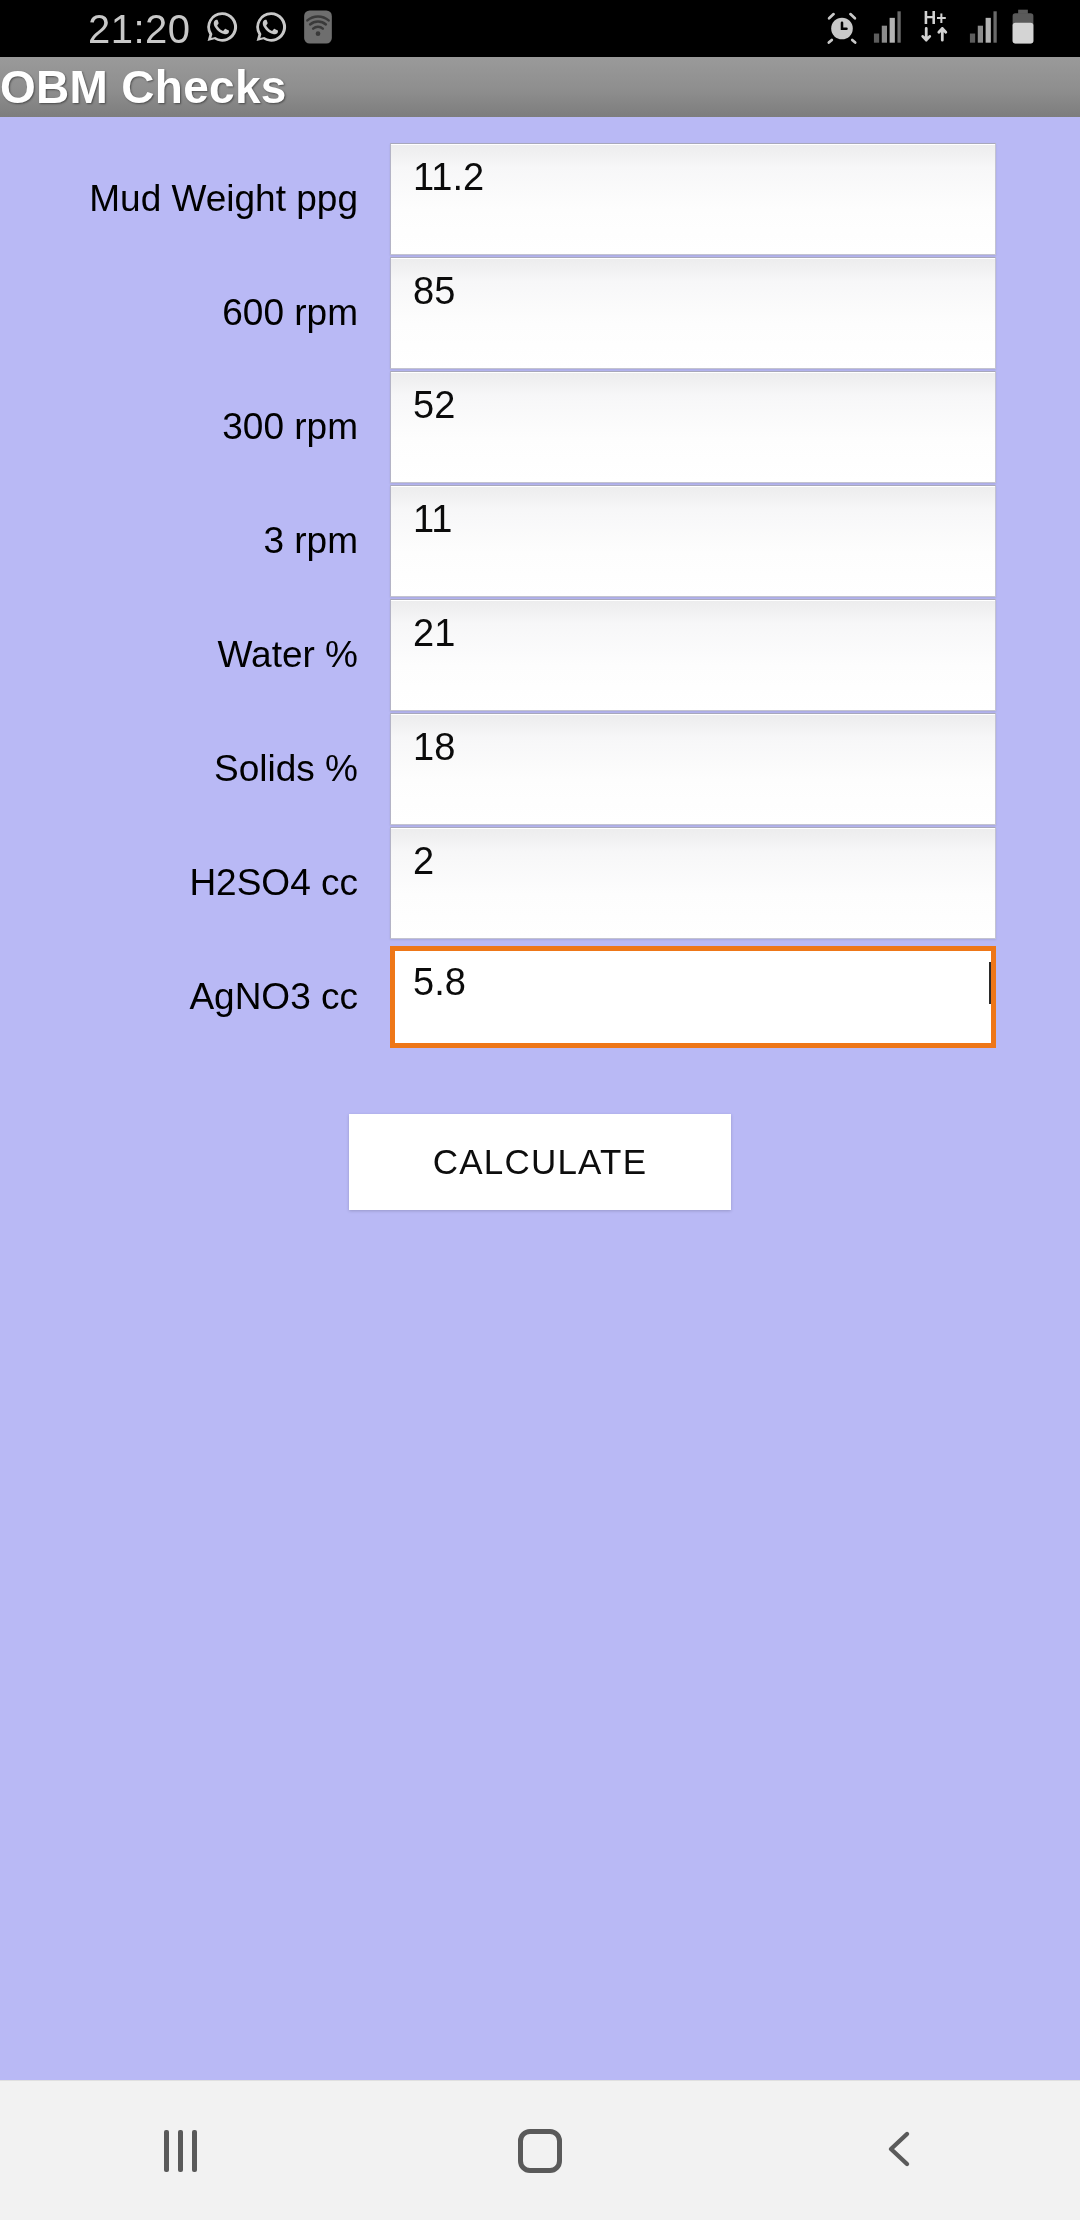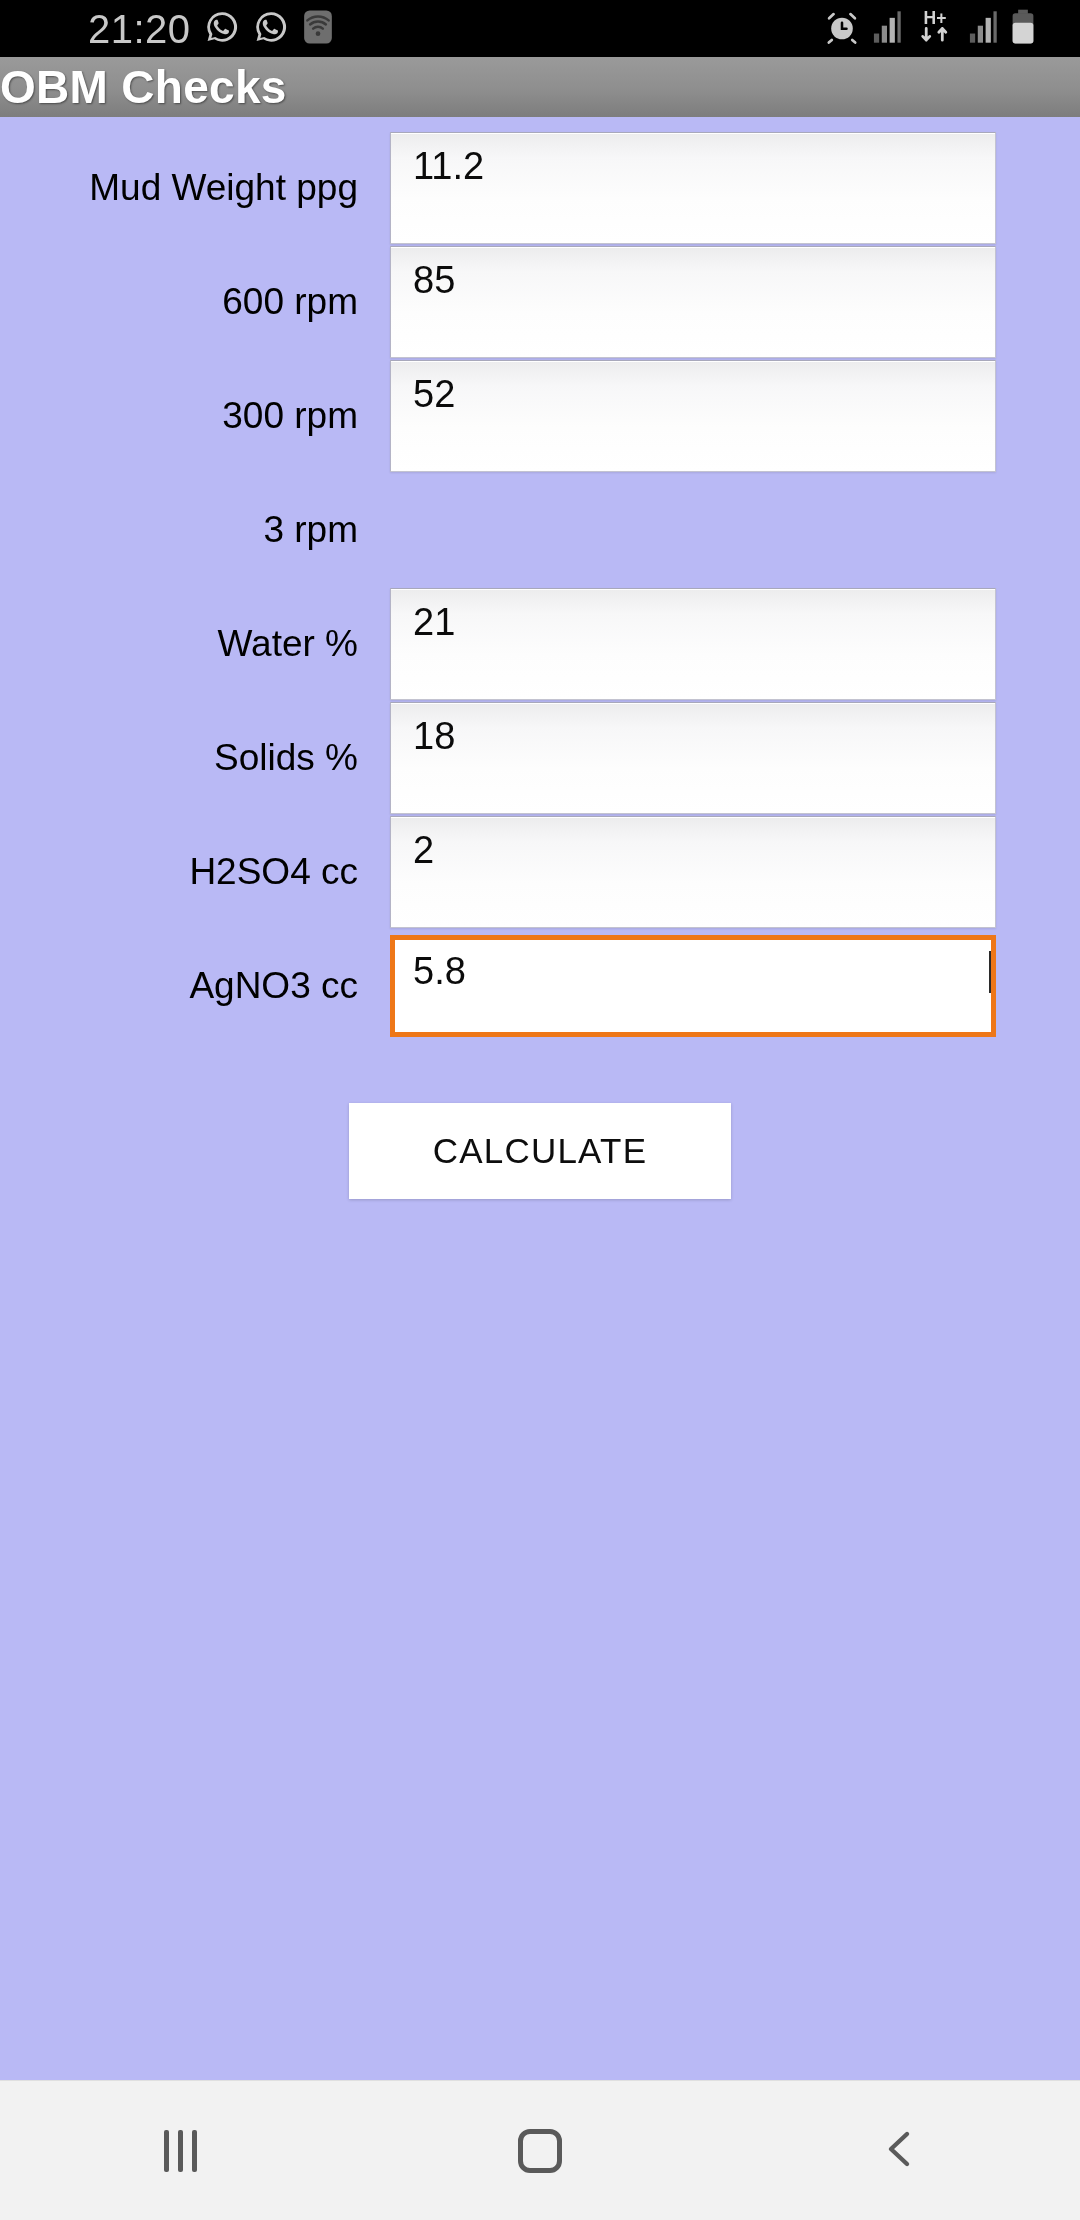--- a/index.html
+++ b/index.html
@@ -68,21 +68,21 @@
     font-size: 46px;
     font-weight: bold;
     text-shadow: 1px 1px 2px rgba(0,0,0,0.45);
     letter-spacing: 0.3px;
   }
 
   
   .content {
     flex: 1 1 auto;
     background: #b9b9f5;
-    padding-top: 14px;
+    padding-top: 25px;
     display: flex;
     flex-direction: column;
     overflow: hidden;
   }
 
   .form-rows {
     display: flex;
     flex-direction: column;
     gap: 0;
   }
@@ -303,20 +303,25 @@
         <div class="form-row">
           <div class="row-label">300 rpm</div>
           <div class="row-field-wrap">
             <div class="field">
               <span>52</span>
             </div>
           </div>
         </div>
         <div class="form-row">
           <div class="row-label">3 rpm</div>
+          <div class="row-field-wrap">
+            <div class="field">
+              <span>11</span>
+            </div>
+          </div>
         </div>
         <div class="form-row">
           <div class="row-label">Water %</div>
           <div class="row-field-wrap">
             <div class="field">
               <span>21</span>
             </div>
           </div>
         </div>
         <div class="form-row">

